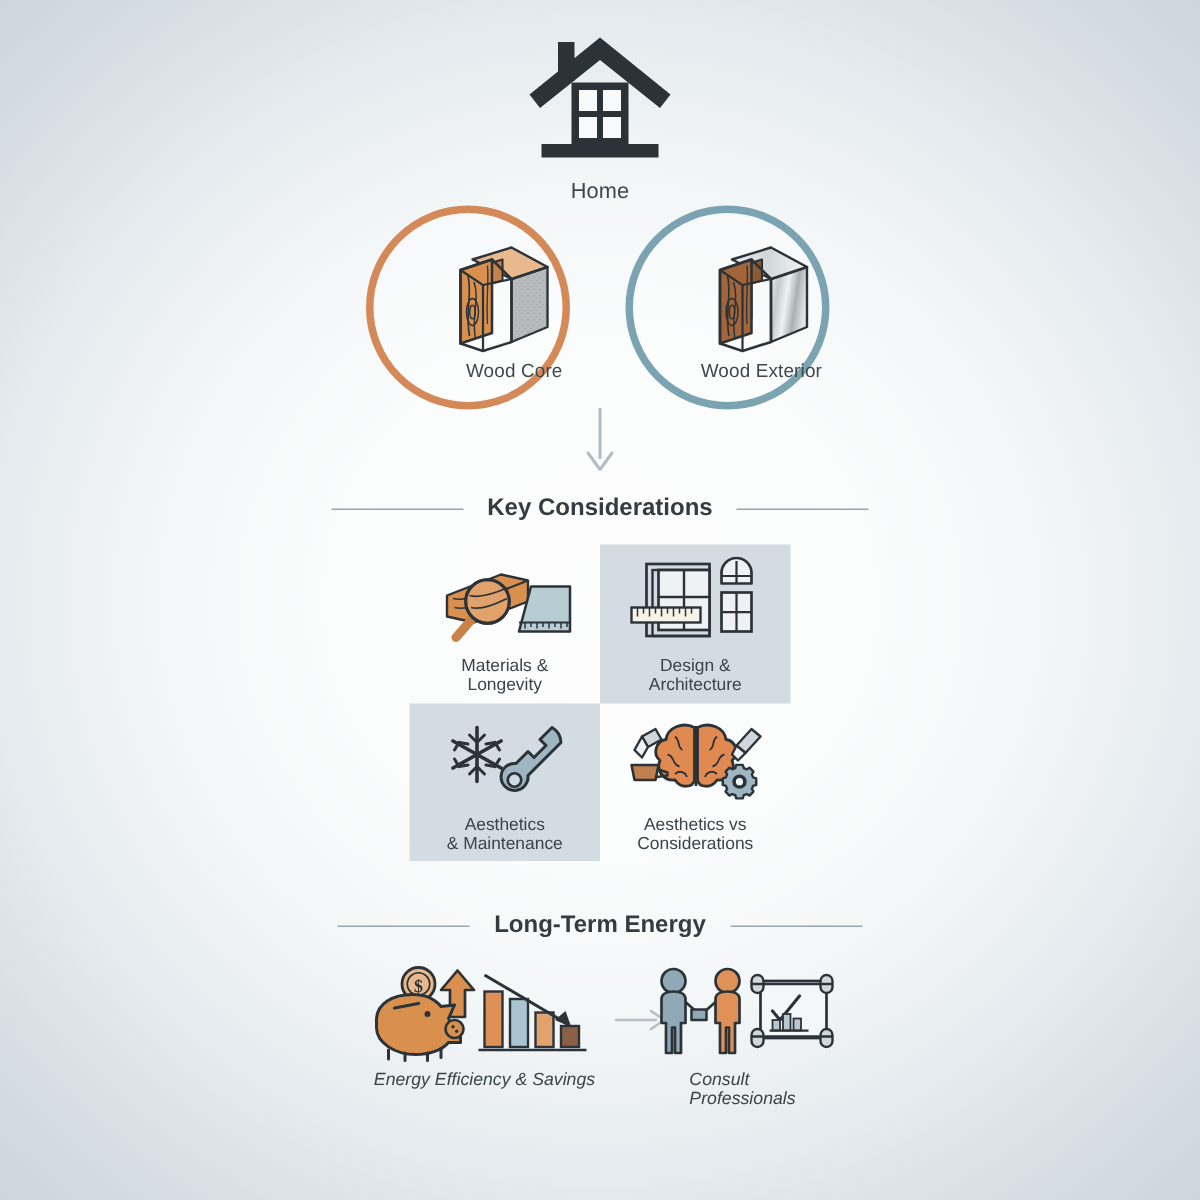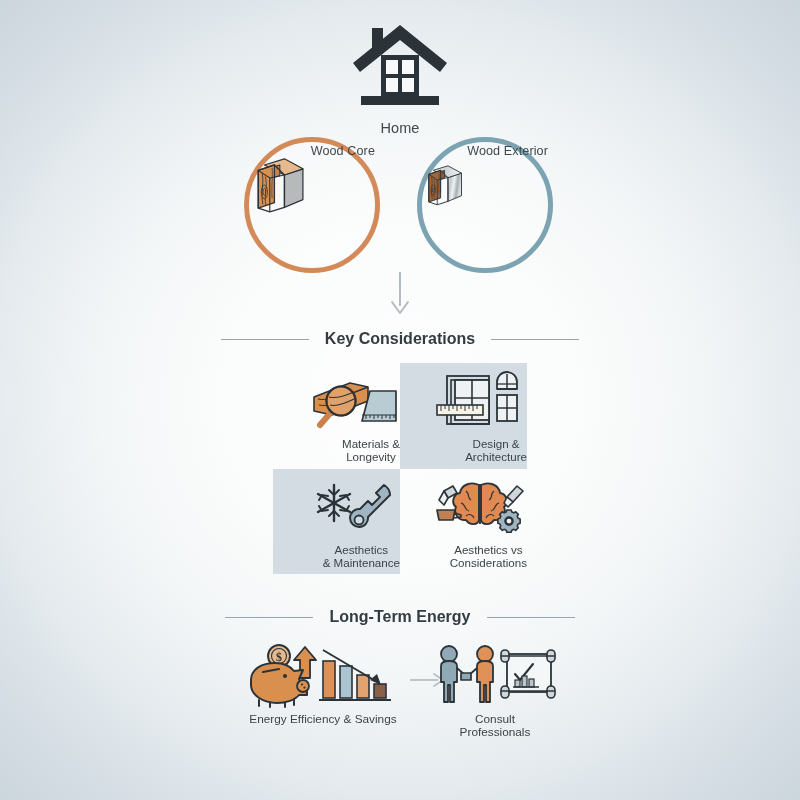--- a/index.html
+++ b/index.html
@@ -44,22 +44,22 @@
   }
 
   
   .option-circle {
     position: absolute;
     width: 136px;
     height: 136px;
     border-radius: 50%;
     box-sizing: border-box;
     display: flex;
-    flex-direction: row;
-    align-items: flex-start;
+    flex-direction: column;
+    align-items: flex-end;
     justify-content: center;
     background: rgba(255,255,255,0.25);
   }
   #circle-wood { left: 244px; top: 137px; border: 5px solid #d38a58; }
   #circle-clad { left: 417px; top: 137px; border: 5px solid #7ba3b2; }
   .option-label {
     font-size: 12.6px;
     margin-top: 2px;
     color: #3f484c;
     white-space: nowrap;
@@ -105,22 +105,22 @@
     grid-template-rows: 1fr 1fr;
   }
   .cell {
     display: flex;
     flex-direction: column;
     align-items: center;
     justify-content: flex-start;
     padding-top: 8px;
     box-sizing: border-box;
   }
-  .cell.shaded { background: #d2dce2; align-items: flex-end; }
-  .cell.plain  { background: transparent; align-items: flex-end; }
+  .cell.shaded { background: #d2dce2; }
+  .cell.plain  { background: transparent; }
   .cell-label {
     margin-top: 4px;
     font-size: 11.6px;
     line-height: 13.2px;
     text-align: center;
     color: #3b4448;
   }
   .cell-icon { display: block; }
 
   
@@ -135,23 +135,23 @@
     position: absolute;
     display: flex;
     flex-direction: column;
     align-items: center;
   }
   #value-energy { left: 8px; top: 0; width: 180px; }
   #value-consult { left: 200px; top: 0; width: 140px; }
   .value-label {
     font-size: 11.8px;
     line-height: 13.4px;
-    text-align: center;
     color: #3b4448;
     margin-top: 5px;
+    font-style: italic;
   }
   #value-arrow {
     position: absolute;
     left: 185px;
     top: 28px;
   }
   .nowrap { white-space: nowrap; }
 </style>
 </head>
 <body>

